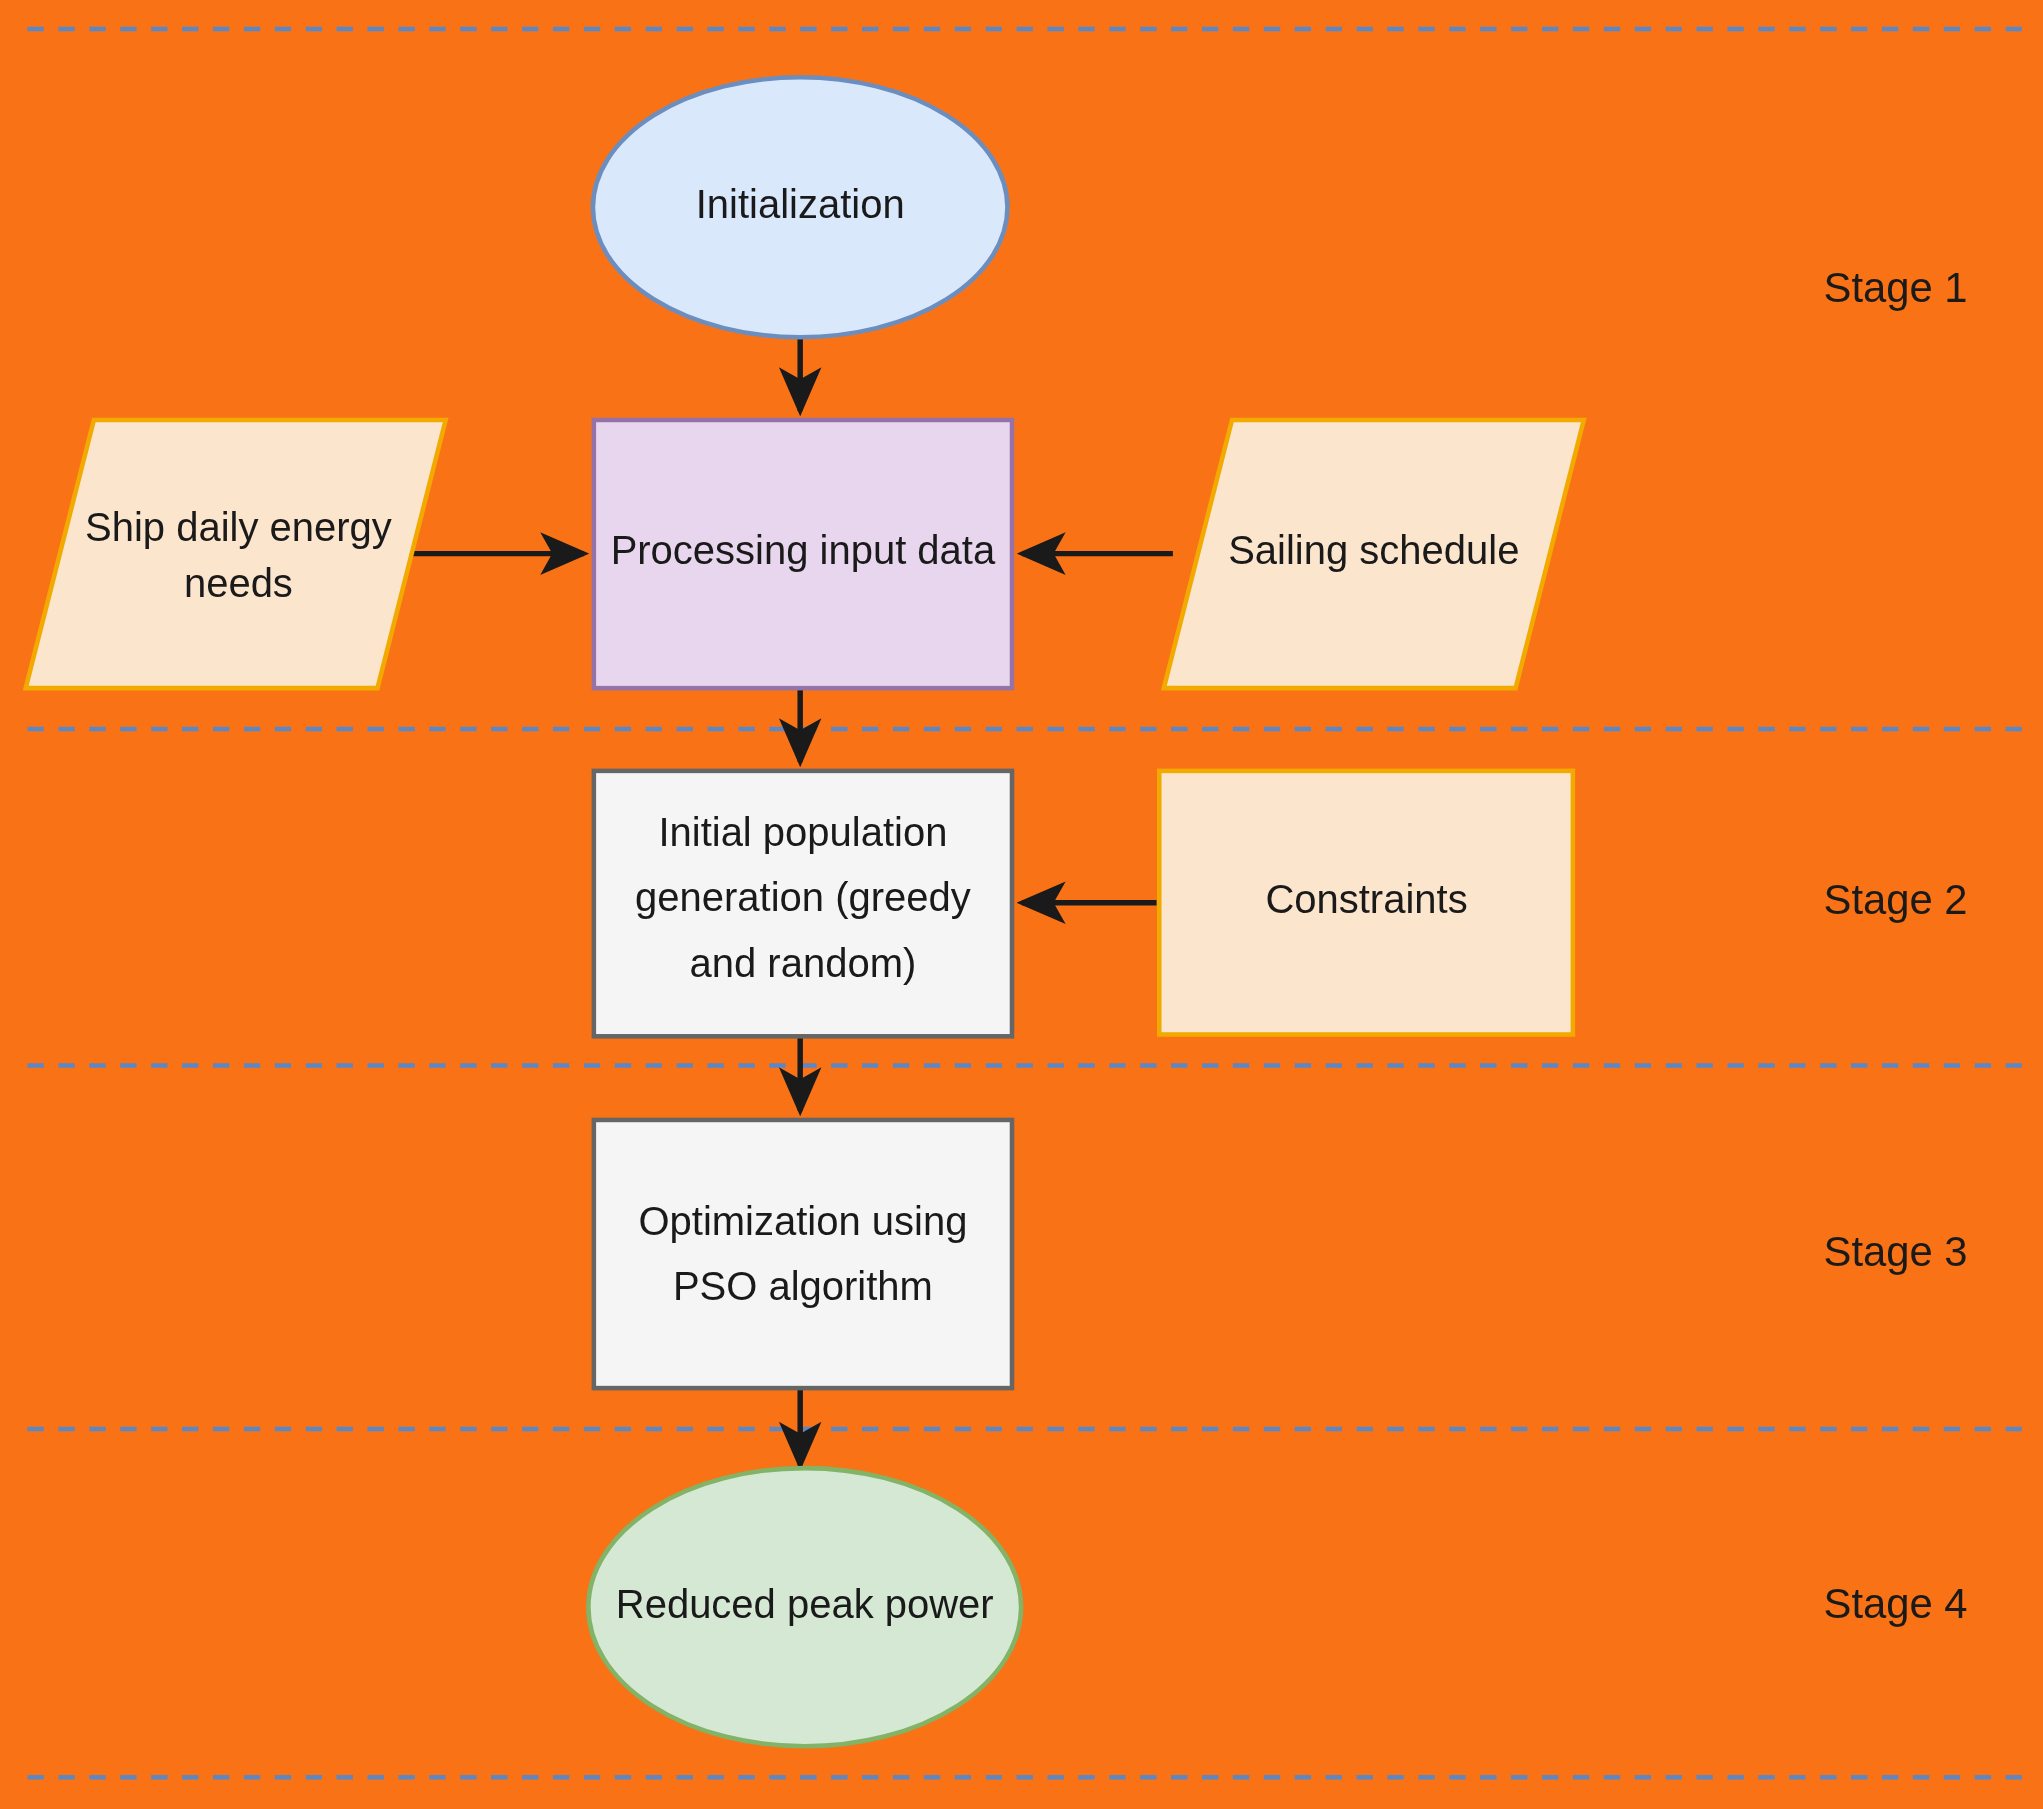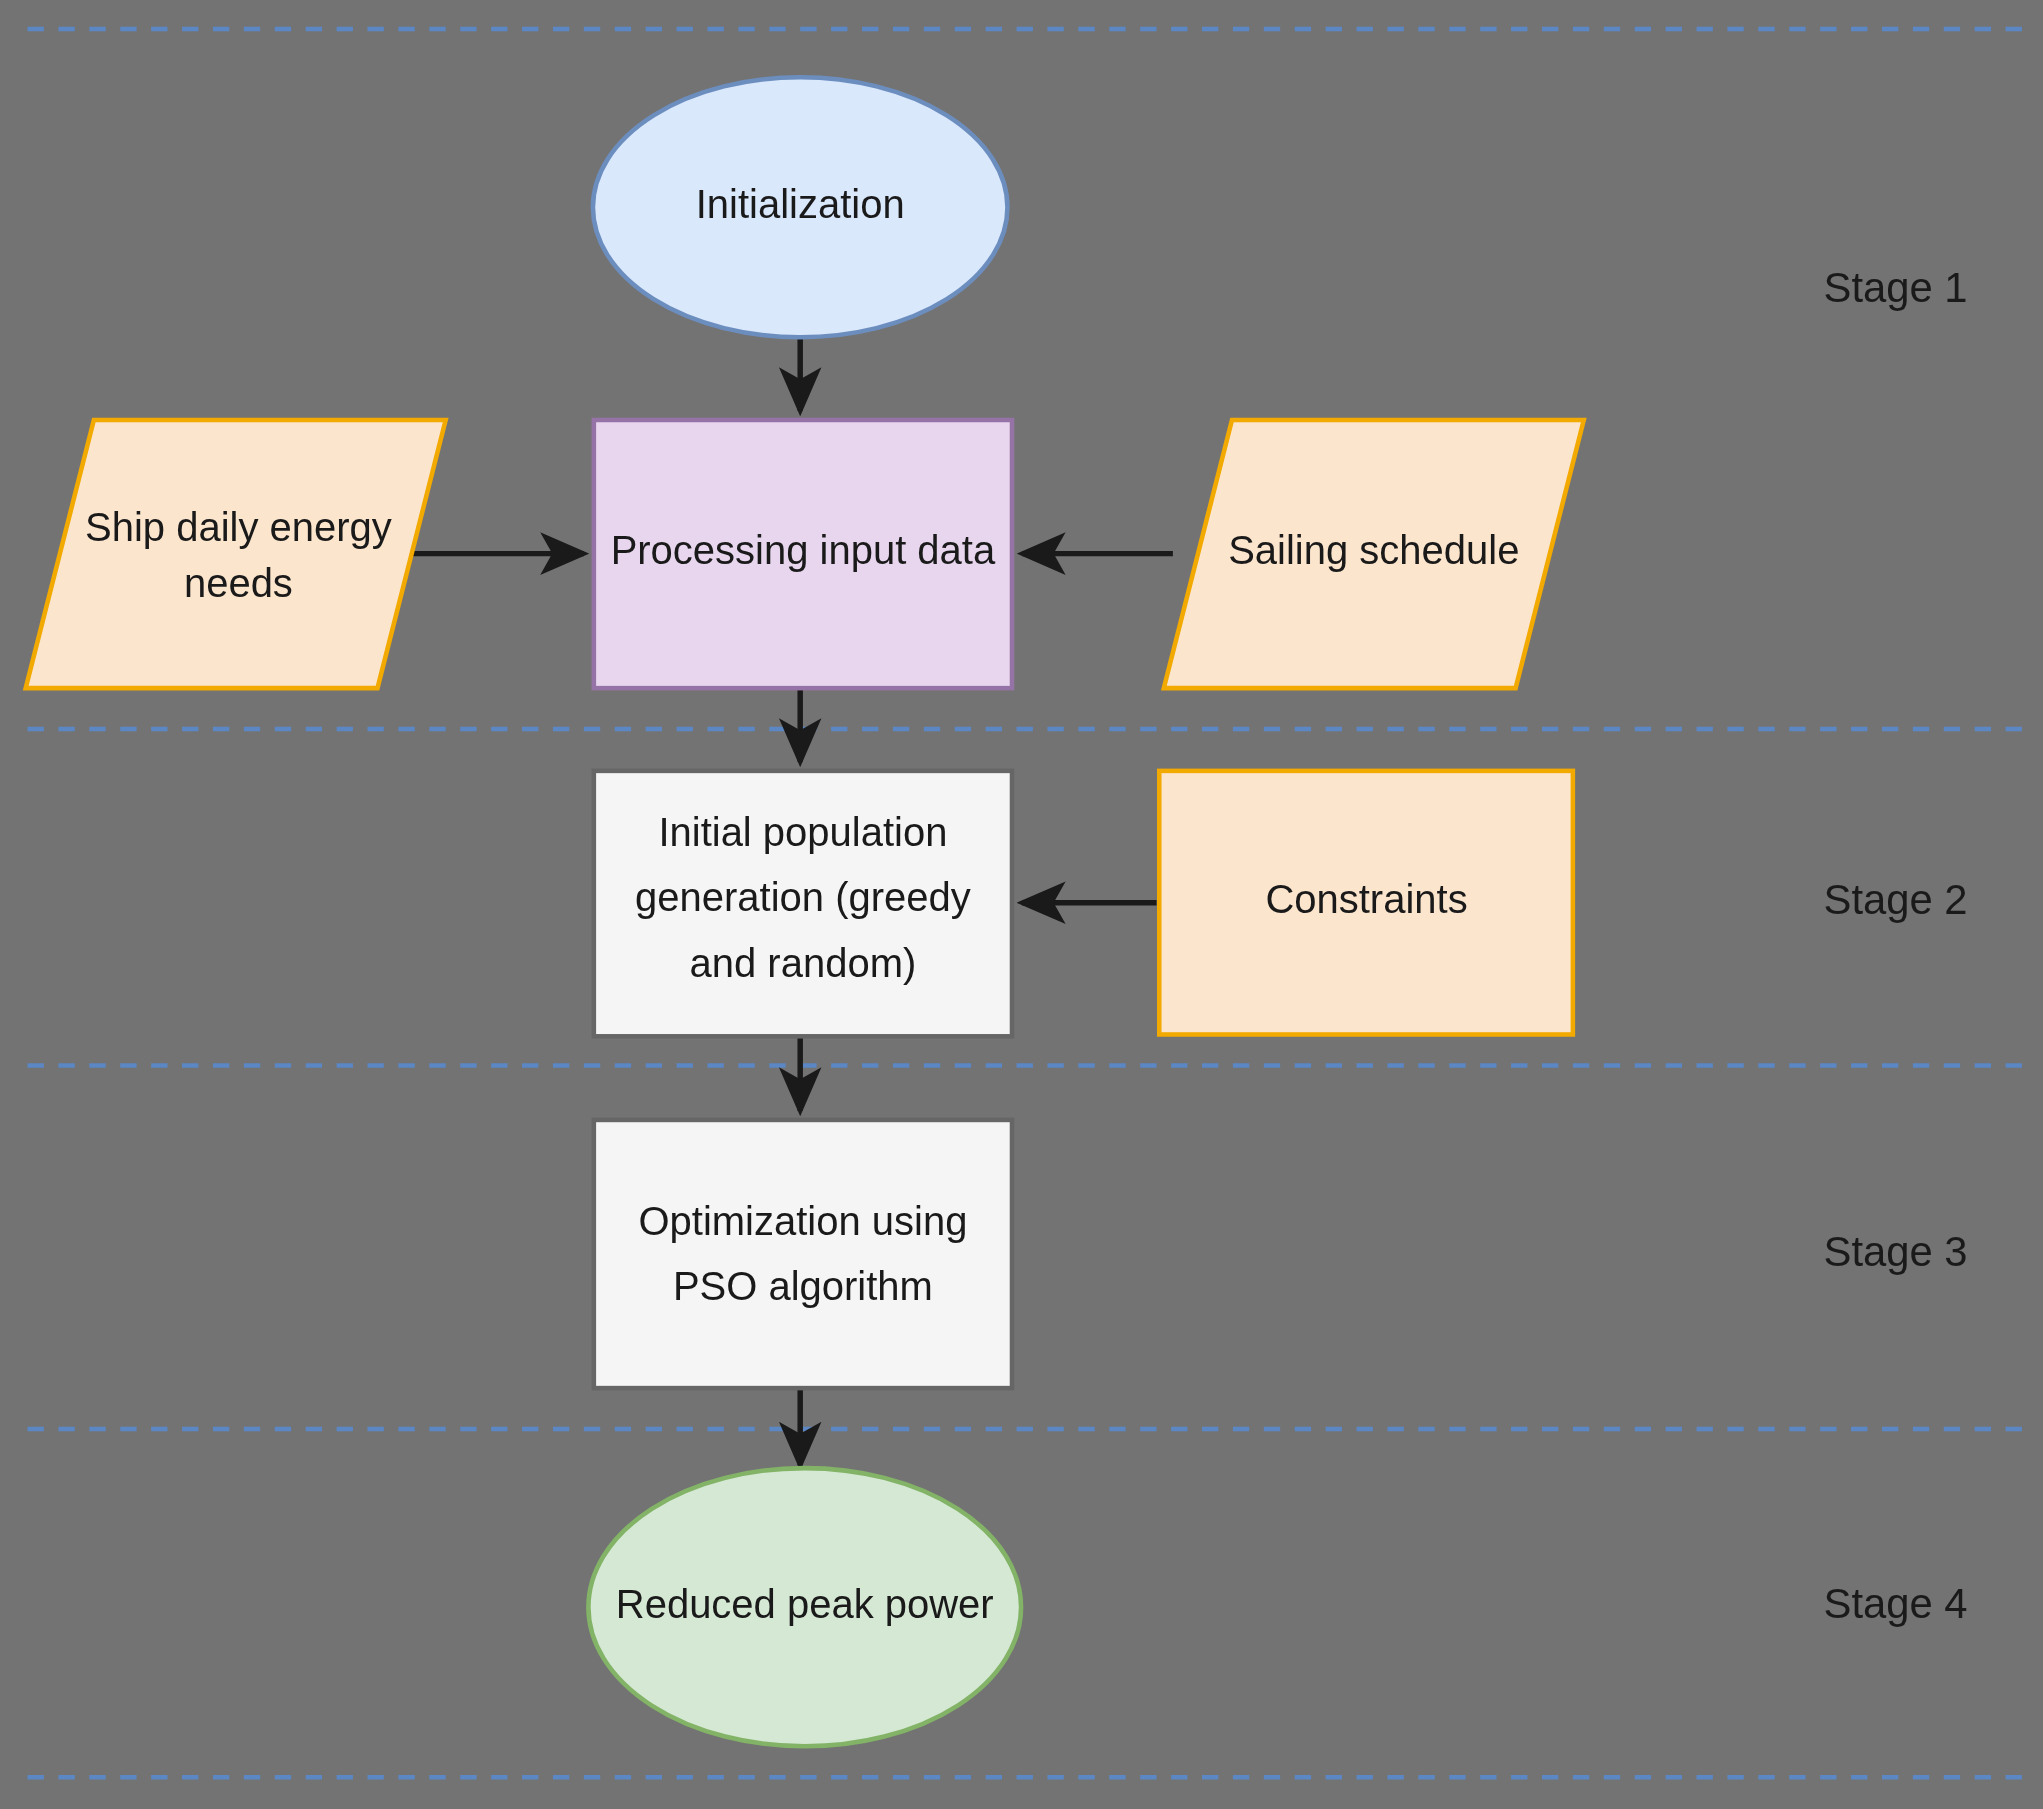--- a/index.html
+++ b/index.html
@@ -47,21 +47,21 @@
   }
   .connector {
     stroke: #1a1a1a;
     stroke-width: 6;
     fill: none;
   }
 </style>
 </head>
 <body>
 
-<div id="diagram-root" style="background: #737373;">
+<div id="diagram-root" style="background: #f97316;">
   <svg class="flow" viewBox="0 0 2248 1990" xmlns="http://www.w3.org/2000/svg">
     <defs>
       <marker id="arrowhead" markerWidth="9" markerHeight="9" refX="8" refY="4.5" orient="auto" markerUnits="strokeWidth">
         <path d="M0,0.6 L9,4.5 L0,8.4 L2.2,4.5 Z" fill="#1a1a1a"></path>
       </marker>
     </defs>
 
     <g>
       <line class="divider" x1="30" y1="32" x2="2230" y2="32" stroke="#5b87c5"></line>
       <line class="divider" x1="30" y1="802" x2="2230" y2="802" stroke="#5b87c5"></line>

